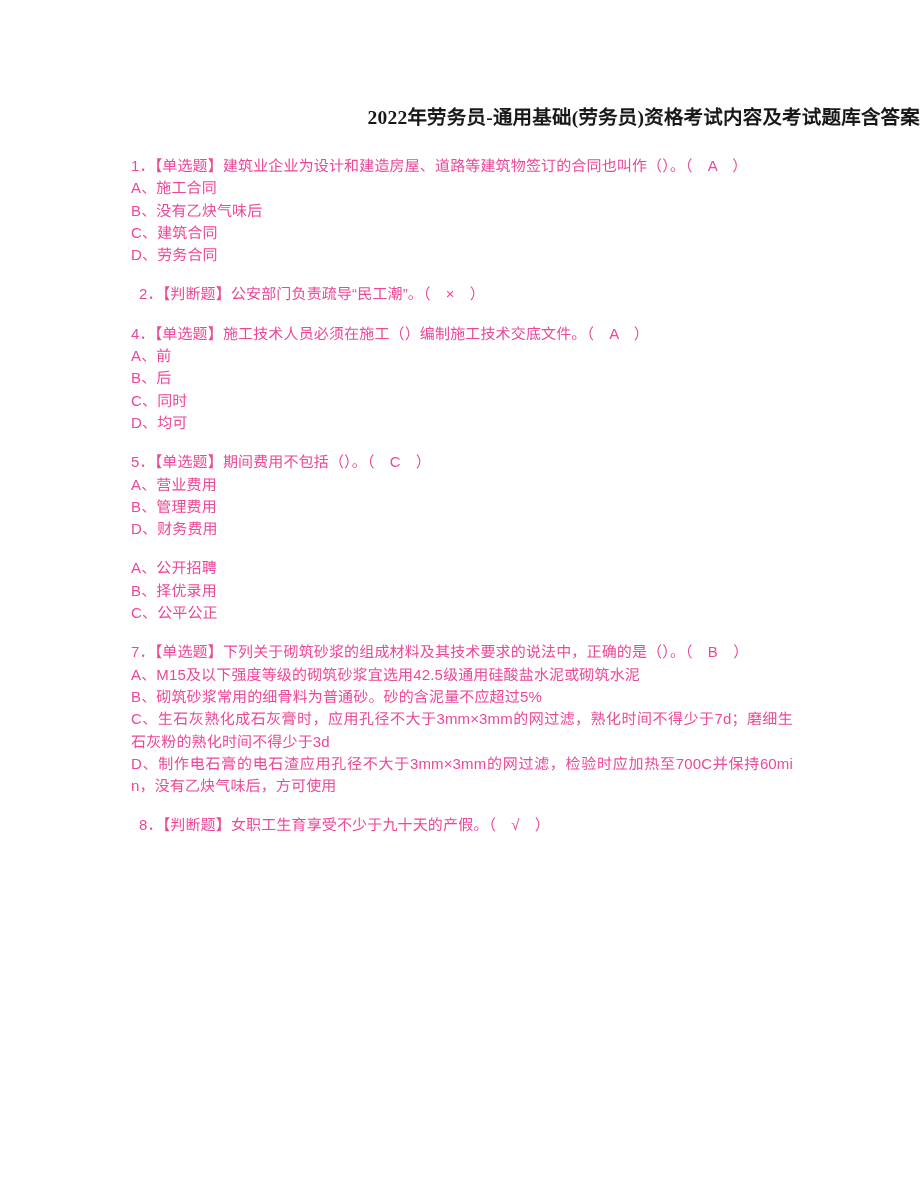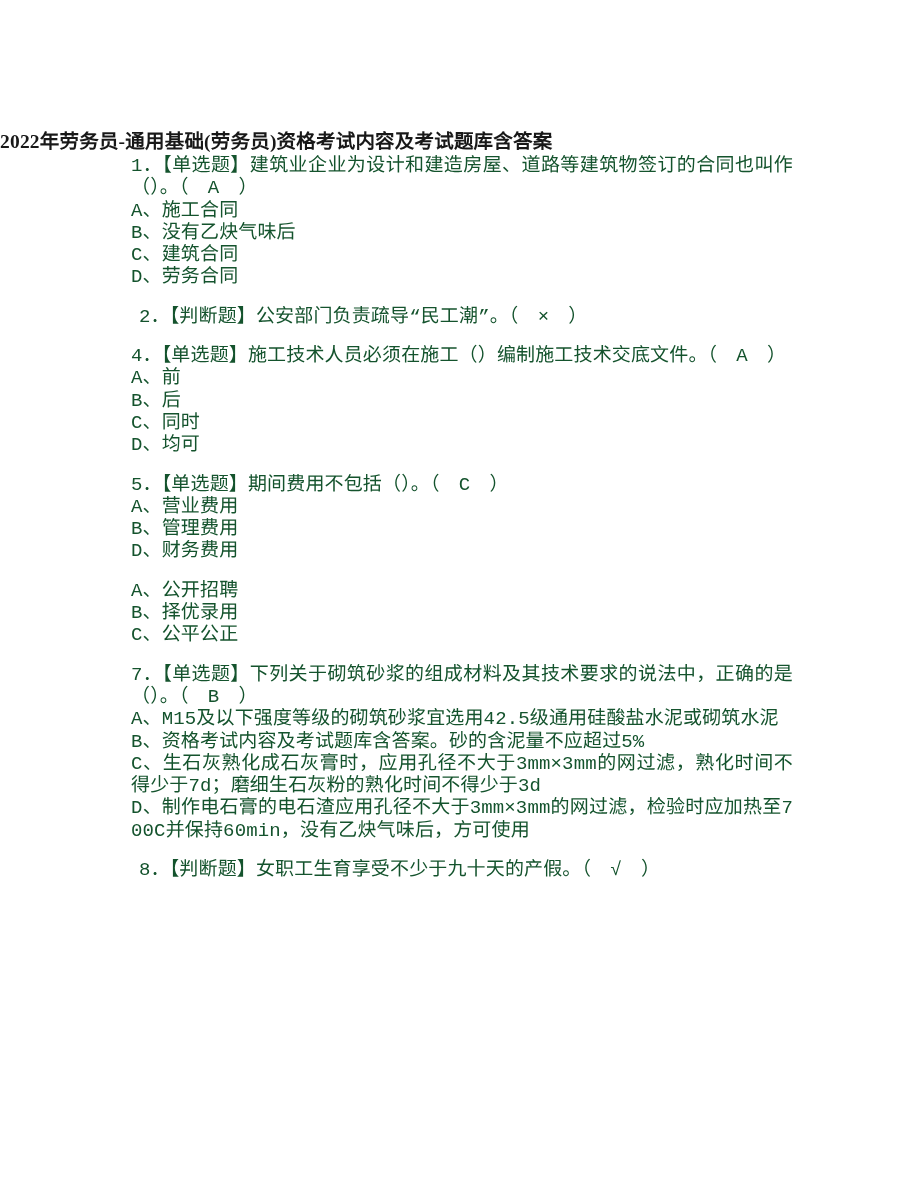--- a/index.html
+++ b/index.html
@@ -12,38 +12,38 @@
     width: 920px;
     height: 1191px;
     background: #ffffff;
     overflow: hidden;
     box-sizing: border-box;
   }
   .doc-title {
     position: absolute;
     left: 0;
     right: 0;
-    top: 116px;
-    text-align: left;
+    top: 92px;
+    text-align: right;
     font-family: "Liberation Serif", "DejaVu Serif", serif;
     font-size: 19.5px;
     line-height: 26px;
     color: #181818;
     letter-spacing: 0.2px;
     white-space: nowrap;
   }
   .body-col {
     position: absolute;
     left: 131px;
     top: 155px;
     width: 662px;
-    font-family: Liberation Mono, monospace;
-    font-size: 19px;
+    font-family: Liberation Sans, sans-serif;
+    font-size: 15px;
     line-height: 22.3px;
-    color: #14532d;
+    color: #ec4899;
     letter-spacing: 0.15px;
   }
   .q-block {
     margin: 0 0 17px 0;
   }
   .q-block:last-child {
     margin-bottom: 0;
   }
   .q-stem {
     margin: 0;
@@ -100,21 +100,21 @@
 
     <div class="q-block">
       <p class="q-opt">A、公开招聘</p>
       <p class="q-opt">B、择优录用</p>
       <p class="q-opt">C、公平公正</p>
     </div>
 
     <div class="q-block">
       <p class="q-stem">7．【单选题】下列关于砌筑砂浆的组成材料及其技术要求的说法中，正确的是（）。（　B　）</p>
       <p class="q-opt">A、M15及以下强度等级的砌筑砂浆宜选用42.5级通用硅酸盐水泥或砌筑水泥</p>
-      <p class="q-opt">B、资格考试内容及考试题库含答案。砂的含泥量不应超过5%</p>
+      <p class="q-opt">B、砌筑砂浆常用的细骨料为普通砂。砂的含泥量不应超过5%</p>
       <p class="q-opt">C、生石灰熟化成石灰膏时，应用孔径不大于3mm×3mm的网过滤，熟化时间不得少于7d；磨细生石灰粉的熟化时间不得少于3d</p>
       <p class="q-opt">D、制作电石膏的电石渣应用孔径不大于3mm×3mm的网过滤，检验时应加热至700C并保持60min，没有乙炔气味后，方可使用</p>
     </div>
 
     <div class="q-block">
       <p class="q-tf">8．【判断题】女职工生育享受不少于九十天的产假。（　√　）</p>
     </div>
 
 
   </div>

